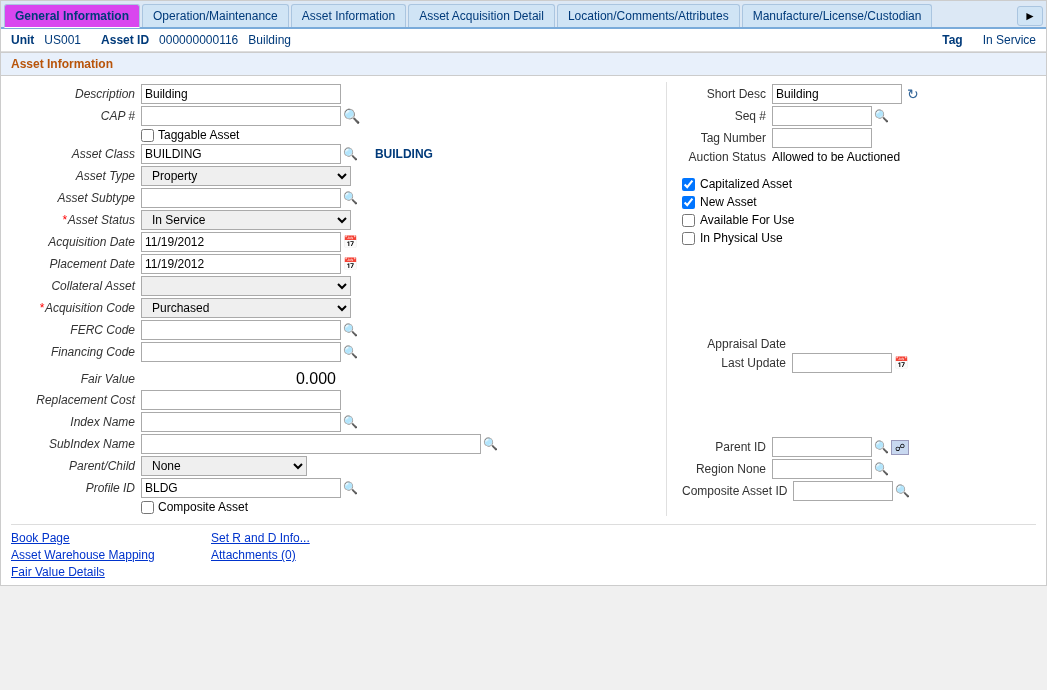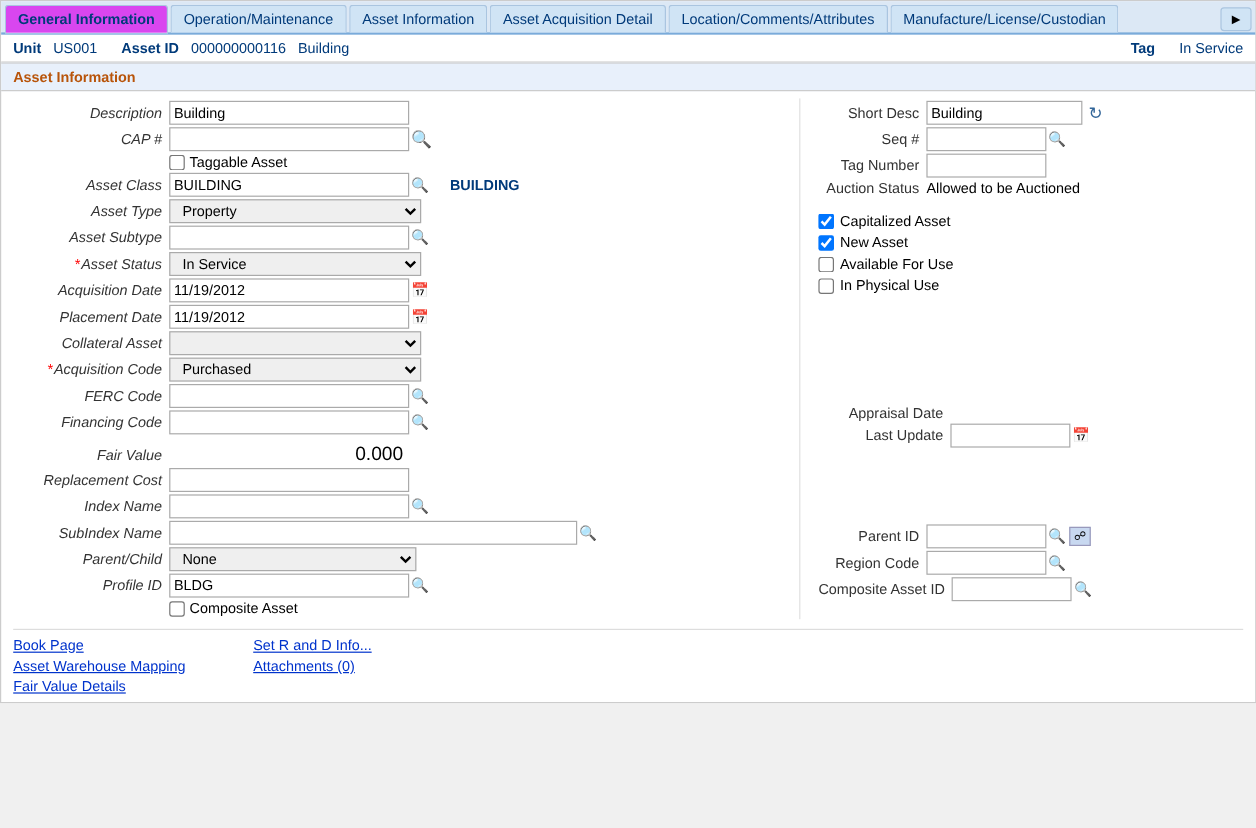--- a/index.html
+++ b/index.html
@@ -197,21 +197,21 @@
         </div>
 
         <div class="row-wrap">
           <span class="lbl lbl-w">SubIndex Name</span>
           <input type="text" style="width: 340px;" value="">
           <button class="search-btn"><span>🔍</span></button>
         </div>
 
         <div class="row-wrap">
           <span class="lbl lbl-w">Parent/Child</span>
-          <select style="width:206px">
+          <select style="width:166px">
             <option>None</option>
           </select>
         </div>
 
         <div class="row-wrap">
           <span class="lbl lbl-w">Profile ID</span>
           <input type="text" style="width: 200px;" value="BLDG">
           <button class="search-btn"><span>🔍</span></button>
         </div>
 
@@ -284,21 +284,21 @@
         <div class="sep" style="height:60px;"></div>
 
         <div class="row-wrap">
           <span class="lbl" style="min-width:90px; text-align:right; padding-right:6px;">Parent ID</span>
           <input type="text" style="width: 100px;" value="">
           <button class="search-btn"><span>🔍</span></button>
           <button class="parent-id-btn">☍</button>
         </div>
 
         <div class="row-wrap">
-          <span class="lbl" style="min-width:90px; text-align:right; padding-right:6px;">Region Code</span>
+          <span class="lbl" style="min-width:90px; text-align:right; padding-right:6px;">Region None</span>
           <input type="text" style="width: 100px;" value="">
           <button class="search-btn"><span>🔍</span></button>
         </div>
 
         <div class="row-wrap">
           <span class="lbl" style="min-width:110px; text-align:right; padding-right:6px;">Composite Asset ID</span>
           <input type="text" style="width: 100px;" value="">
           <button class="search-btn"><span>🔍</span></button>
         </div>
 

